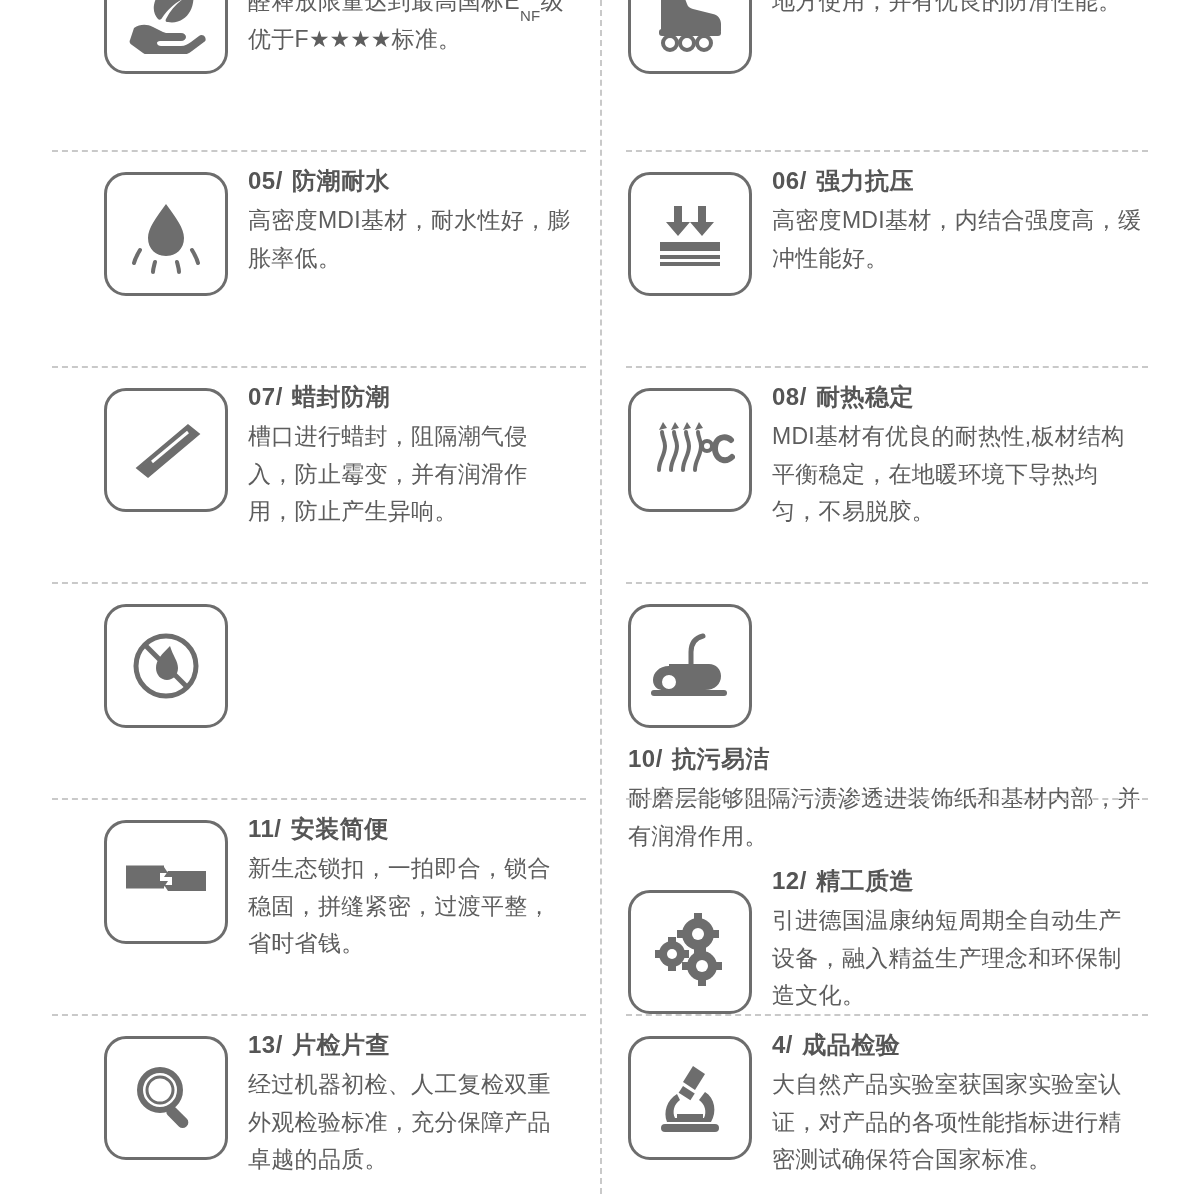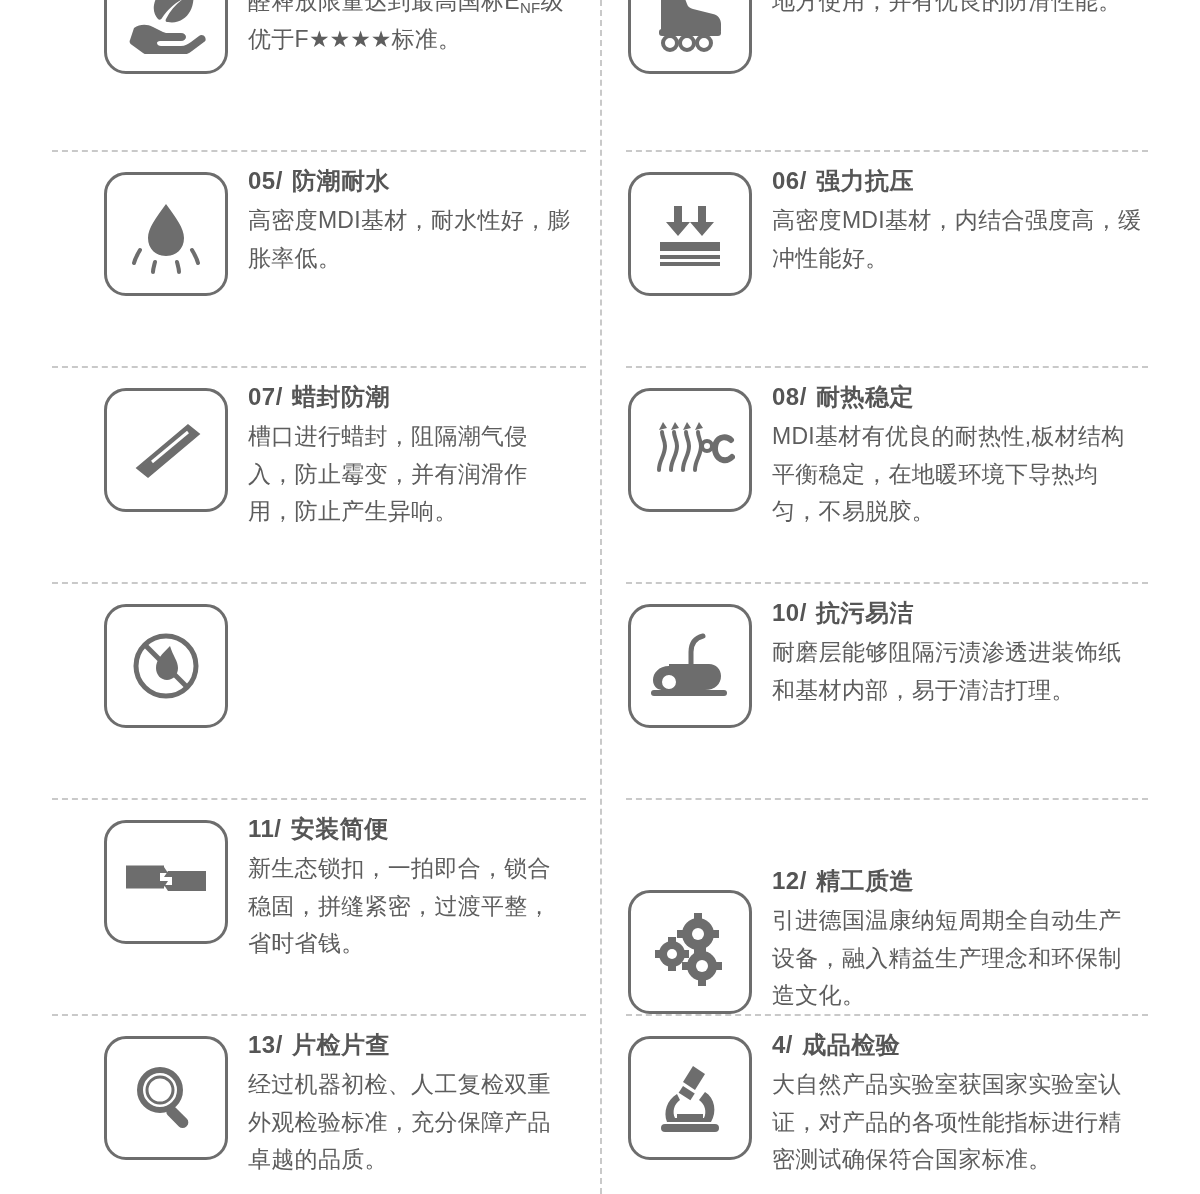--- a/index.html
+++ b/index.html
@@ -91,21 +91,21 @@
     font-size: 23px;
     line-height: 1.62;
     color: #5d5d5d;
     margin: 0;
     letter-spacing: 0.3px;
   }
   .desc sub {
     font-size: 15px;
     vertical-align: baseline;
     position: relative;
-    top: 4px;
+    top: 12px;
   }
   .desc .star { letter-spacing: 0; }
 
   
   .row-clip .icon-box { margin-top: -50px; }
   .row-clip .txt { padding-top: 0; margin-top: -54px; }
 
   svg { display: block; }
 </style>
 </head>
@@ -211,32 +211,32 @@
     <div class="cell left hr-top" style="height:216px;">
       <div class="icon-box">
         <svg width="84" height="84" viewBox="0 0 84 84">
           <circle cx="42" cy="42" r="30" fill="none" stroke="#6d6d6d" stroke-width="5"></circle>
           <path d="M20 20L64 64" stroke="#6d6d6d" stroke-width="5"></path>
           <path d="M46 22c-8 8-14 14-14 22 0 7 5 12 11 12s11-5 11-12c0-7-5-12-8-22z" fill="#6d6d6d"></path>
         </svg>
       </div>
     </div>
 
-    <div class="cell right hr-top" style="height:216px;">
+    <div class="cell right hr-top" style="height:216px;flex-direction:column;">
       <div class="icon-box">
         <svg width="90" height="80" viewBox="0 0 90 80">
           <path d="M58 10c-8 2-12 8-12 16v14" stroke="#6d6d6d" stroke-width="5" fill="none" stroke-linecap="round"></path>
           <path d="M24 40c-10 0-16 7-16 14 0 6 4 10 10 10h42c10 0 16-6 16-14 0-7-5-12-12-12H24z" fill="#6d6d6d"></path>
           <circle cx="24" cy="56" r="9" fill="#ffffff" stroke="#6d6d6d" stroke-width="4"></circle>
           <rect x="6" y="64" width="76" height="6" rx="3" fill="#6d6d6d"></rect>
         </svg>
       </div>
       <div class="txt">
         <h3 class="title"><span class="num">10/</span> <span>抗污易洁</span></h3>
-        <p class="desc">耐磨层能够阻隔污渍渗透进装饰纸和基材内部，易于清洁打理。</p>
+        <p class="desc">耐磨层能够阻隔污渍渗透进装饰纸和基材内部，并有润滑作用。</p>
       </div>
     </div>
 
     <div class="cell left hr-top" style="height:216px;">
       <div class="icon-box">
         <svg width="92" height="70" viewBox="0 0 92 70">
           <path d="M6 20h38l4 6h-8v8h8l-4 6H6z" fill="#6d6d6d"></path>
           <path d="M86 44H48l-4-6h8v-8h-8l4-6h38z" fill="#6d6d6d"></path>
           <path d="M6 20h38M6 40h38" stroke="#6d6d6d" stroke-width="3" fill="none"></path>
         </svg>

